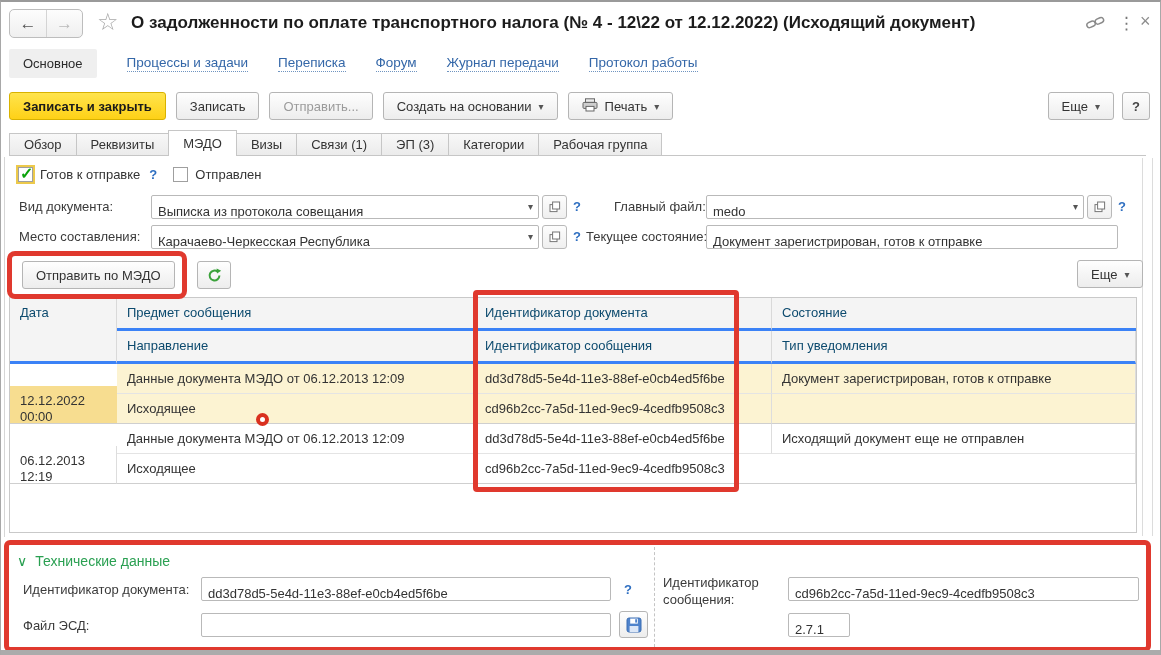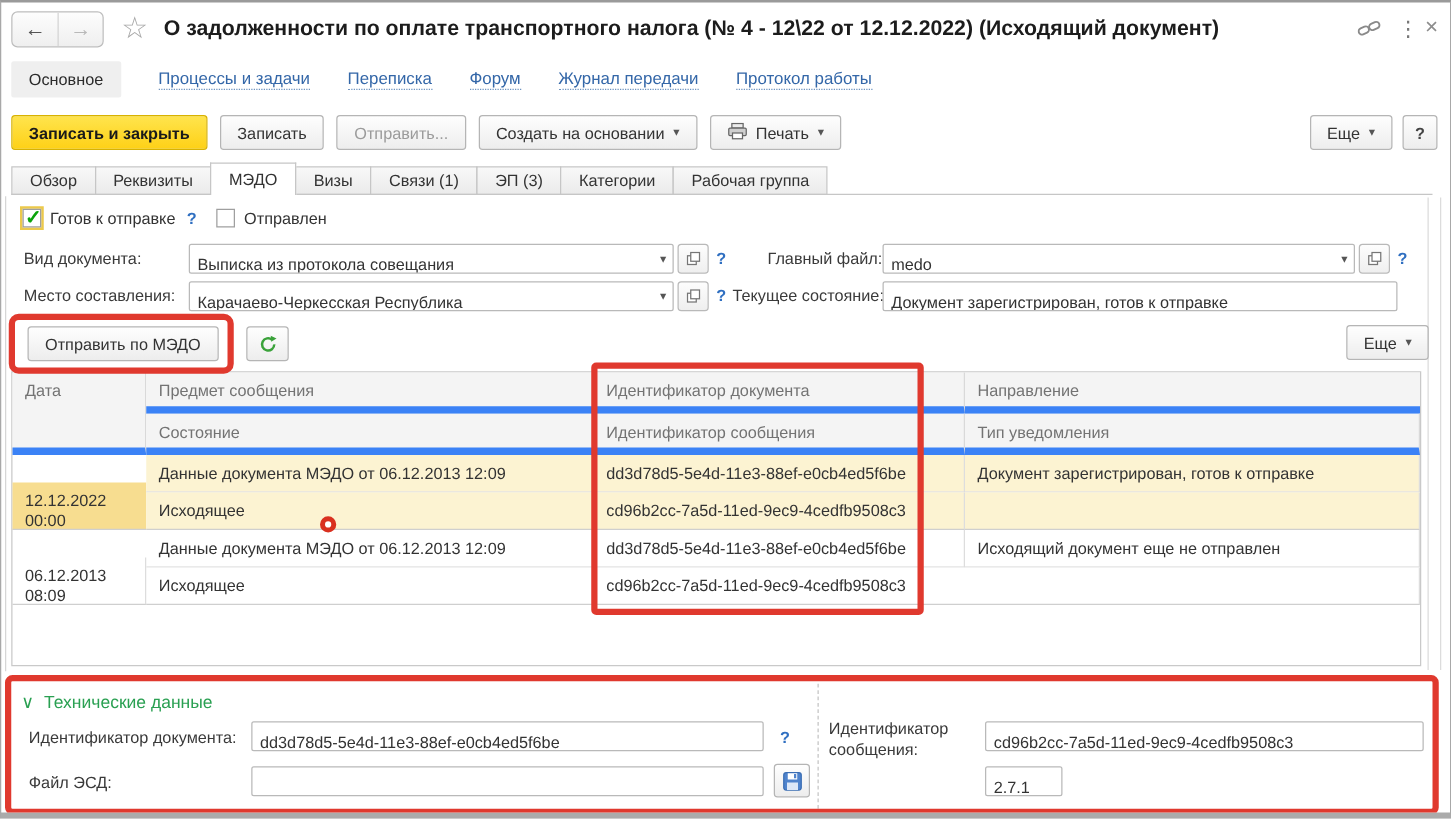--- a/index.html
+++ b/index.html
@@ -72,21 +72,21 @@
   .send-medo { position: absolute; left: 21px; top: 259px; }
   .more-table { position: absolute; left: 1076px; top: 258px; }
 
   
   .grid { position: absolute; left: 8px; top: 295px; width: 1128px; height: 236px; border: 1px solid #c9c9c9;
           display: grid; grid-template-columns: 107px 358px 297px 1fr; grid-template-rows: 33px 33px 30px 30px 30px 30px 1fr;
           background: #fff; }
   .cell { padding: 7px 10px; border-right: 1px solid #ddd; border-bottom: 1px solid #e4e4e4;
           white-space: nowrap; overflow: hidden; font-size: 13px; }
   .cell:nth-child(4n) { border-right: none; }
-  .hcell { background: #f4f4f4; color: #737373; border-bottom: 6px solid #3b82f6; border-right: 1px solid #d9d9d9; }
+  .hcell { background: #f4f4f4; color: #0c4a6e; border-bottom: 3px solid #3b82f6; border-right: 1px solid #d9d9d9; }
   .span2 { grid-row: span 2; }
   .rec-end { border-bottom: 1px solid #cfcfcf; }
   .sel { background: #fcf3d2; }
   .sel-date { background: #f7dd90; }
   .datecell { line-height: 16px; margin-top: 22px; }
 
   
   .tech-title { position: absolute; left: 16px; top: 551px; color: #2aa052; font-size: 14px; display: flex; gap: 8px; align-items: center; cursor: pointer; }
   .dash-split { position: absolute; left: 653px; top: 545px; height: 100px; border-left: 1px dashed #c4c4c4; }
   .savebtn { position: absolute; left: 618px; top: 609px; width: 29px; height: 27px; }
@@ -232,39 +232,39 @@
   </div>
   <div class="btn more-table">
     <span>Еще</span>
     <span class="caret">▾</span>
   </div>
 
   <div class="grid">
     <div class="cell hcell span2">Дата</div>
     <div class="cell hcell">Предмет сообщения</div>
     <div class="cell hcell">Идентификатор документа</div>
+    <div class="cell hcell">Состояние</div>
     <div class="cell hcell">Направление</div>
-    <div class="cell hcell">Состояние</div>
     <div class="cell hcell">Идентификатор сообщения</div>
     <div class="cell hcell">Тип уведомления</div>
 
     <div class="cell span2 sel-date datecell rec-end">
       <div>12.12.2022</div>
       <div>00:00</div>
     </div>
     <div class="cell sel">Данные документа МЭДО от 06.12.2013 12:09</div>
     <div class="cell sel">dd3d78d5-5e4d-11e3-88ef-e0cb4ed5f6be</div>
     <div class="cell sel">Документ зарегистрирован, готов к отправке</div>
     <div class="cell sel rec-end">Исходящее</div>
     <div class="cell sel rec-end">cd96b2cc-7a5d-11ed-9ec9-4cedfb9508c3</div>
     <div class="cell sel rec-end"></div>
 
     <div class="cell span2 datecell rec-end">
       <div>06.12.2013</div>
-      <div>08:09</div>
+      <div>12:19</div>
     </div>
     <div class="cell">Данные документа МЭДО от 06.12.2013 12:09</div>
     <div class="cell">dd3d78d5-5e4d-11e3-88ef-e0cb4ed5f6be</div>
     <div class="cell">Исходящий документ еще не отправлен</div>
     <div class="cell rec-end">Исходящее</div>
     <div class="cell rec-end">cd96b2cc-7a5d-11ed-9ec9-4cedfb9508c3</div>
     <div class="cell rec-end"></div>
 
     <div style="grid-column:1 / 5; border:none;"></div>
   </div>

